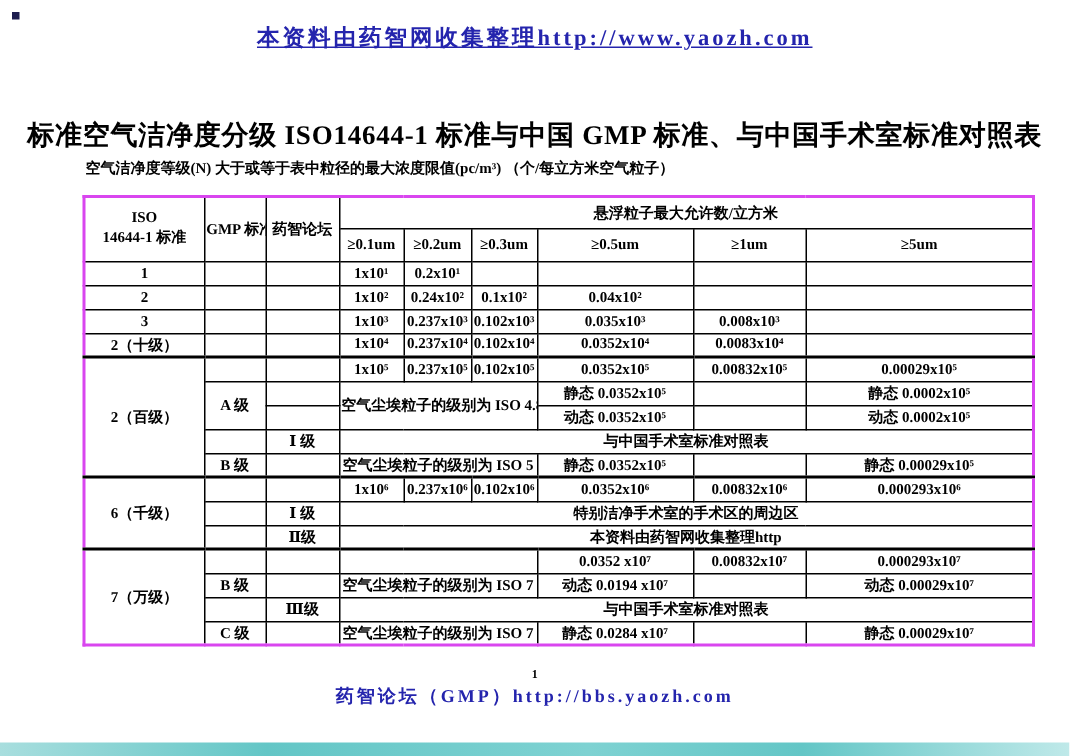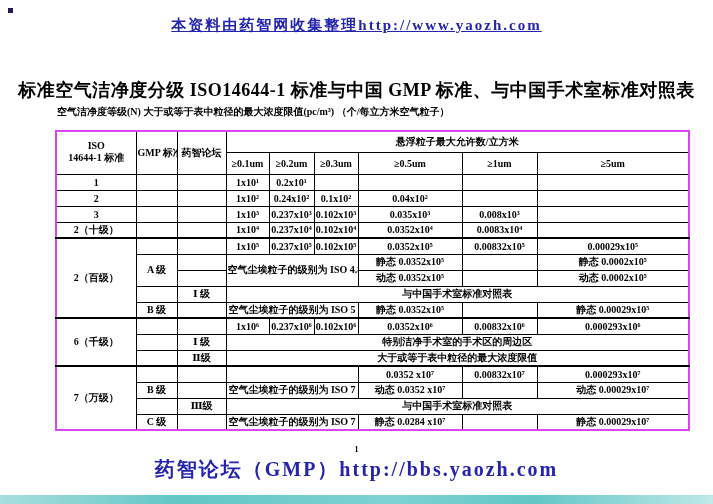--- a/index.html
+++ b/index.html
@@ -43,21 +43,21 @@
   tr.r  { height:16px; }
   tr.bt td { border-top-width:2px; }
   td.cn { font-size:10.5px; }
 
   .page-num {
     position:absolute; top:445px; left:0; width:100%;
     text-align:center; font-size:8px; font-weight:bold; color:#000;
   }
   .footer-link {
     position:absolute; top:456px; left:0; width:100%;
-    text-align:center; font-size:20px; font-weight:bold;
+    text-align:center; font-size:12px; font-weight:bold;
     color:#2424ad; letter-spacing:2px; cursor:pointer;
   }
   .teal-bar {
     position:absolute; bottom:0; left:0; width:100%; height:9px;
     background:linear-gradient(90deg,#a8dede 0%,#63c6c6 25%,#7ed2d2 55%,#63c6c6 75%,#bfe9e9 100%);
   }
 </style>
 </head>
 <body>
 
@@ -202,37 +202,37 @@
       <td>0.000293x10⁶</td>
     </tr>
     <tr class="r">
       <td></td>
       <td class="cn">Ⅰ 级</td>
       <td colspan="6" class="cn">特别洁净手术室的手术区的周边区</td>
     </tr>
     <tr class="r">
       <td></td>
       <td class="cn">Ⅱ级</td>
-      <td colspan="6" class="cn">大于或等于表中粒径的最大浓度限值</td>
+      <td colspan="6" class="cn">本资料由药智网收集整理http</td>
     </tr>
 
     <tr class="r bt">
       <td rowspan="4" class="cn">7（万级）</td>
       <td></td>
       <td></td>
       <td colspan="3"></td>
       <td>0.0352 x10⁷</td>
       <td>0.00832x10⁷</td>
       <td>0.000293x10⁷</td>
     </tr>
     <tr class="r">
       <td class="cn">B 级</td>
       <td></td>
       <td colspan="3" class="cn">空气尘埃粒子的级别为 ISO 7</td>
-      <td class="cn">动态 0.0352 x10⁷</td>
+      <td class="cn">动态 0.0194 x10⁷</td>
       <td></td>
       <td class="cn">动态 0.00029x10⁷</td>
     </tr>
     <tr class="r">
       <td></td>
       <td class="cn">Ⅲ级</td>
       <td colspan="6" class="cn">与中国手术室标准对照表</td>
     </tr>
     <tr class="r">
       <td class="cn">C 级</td>

